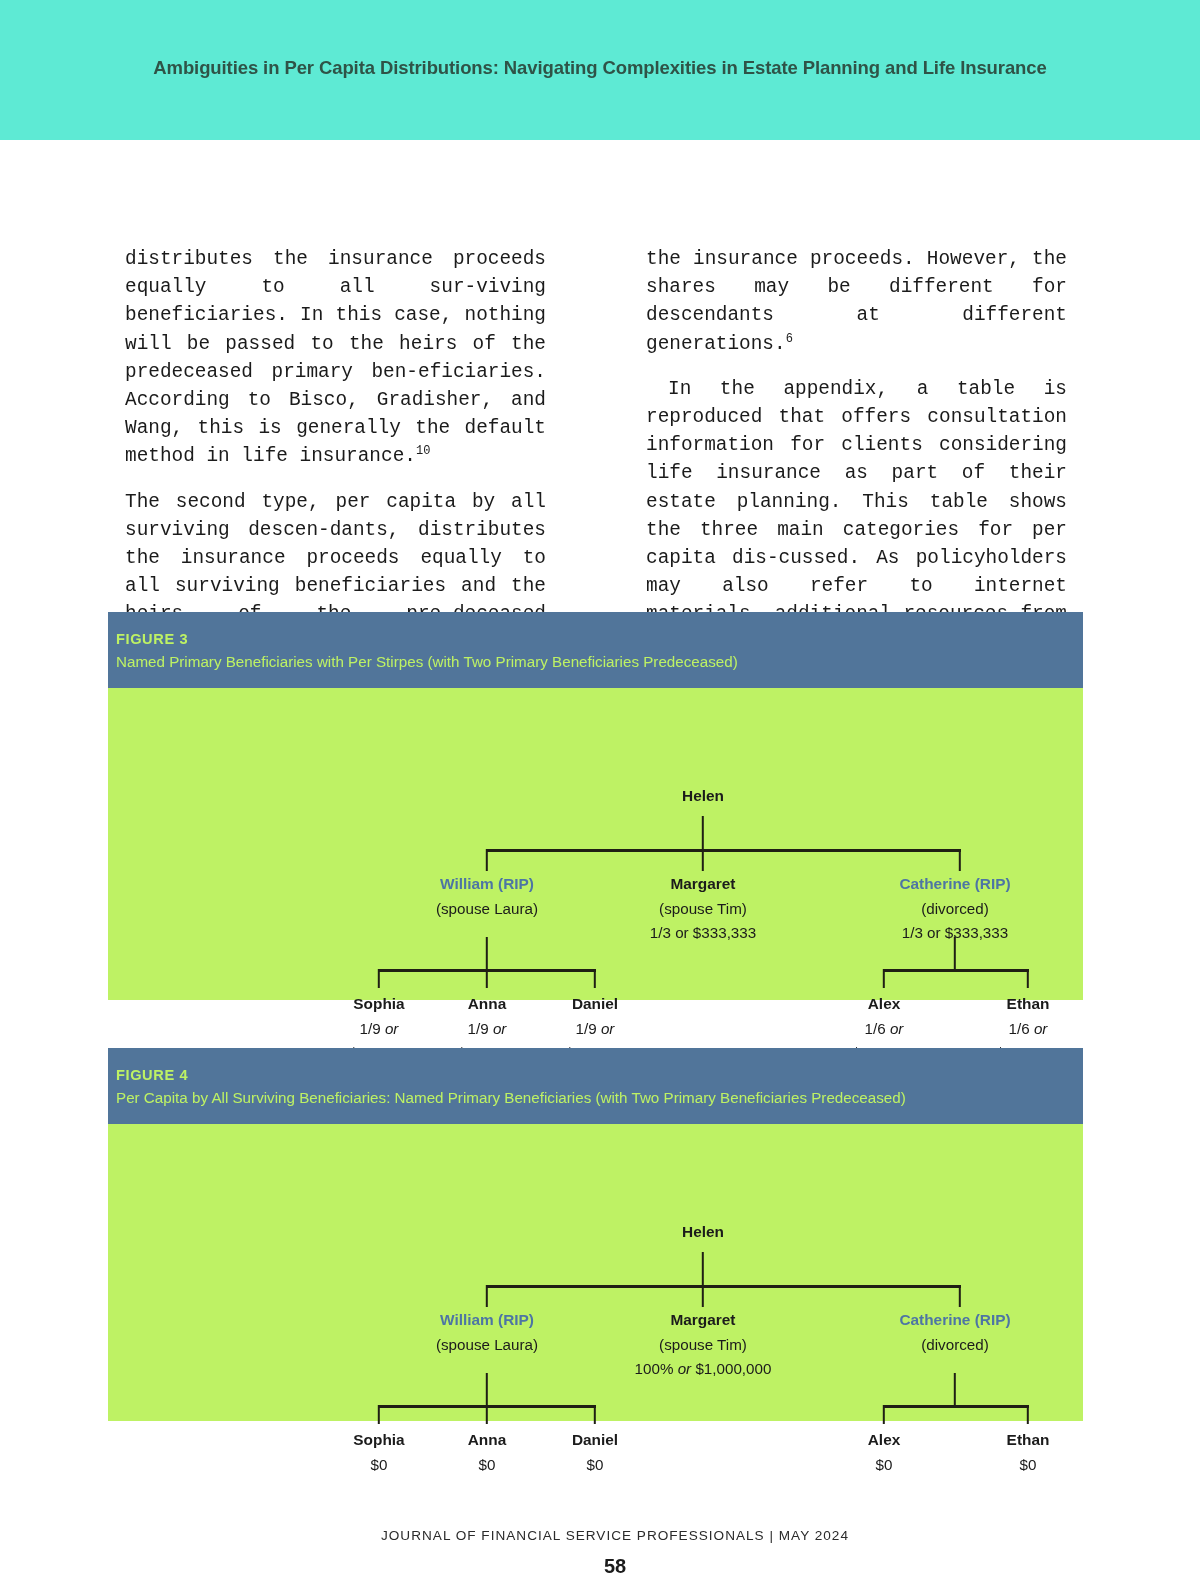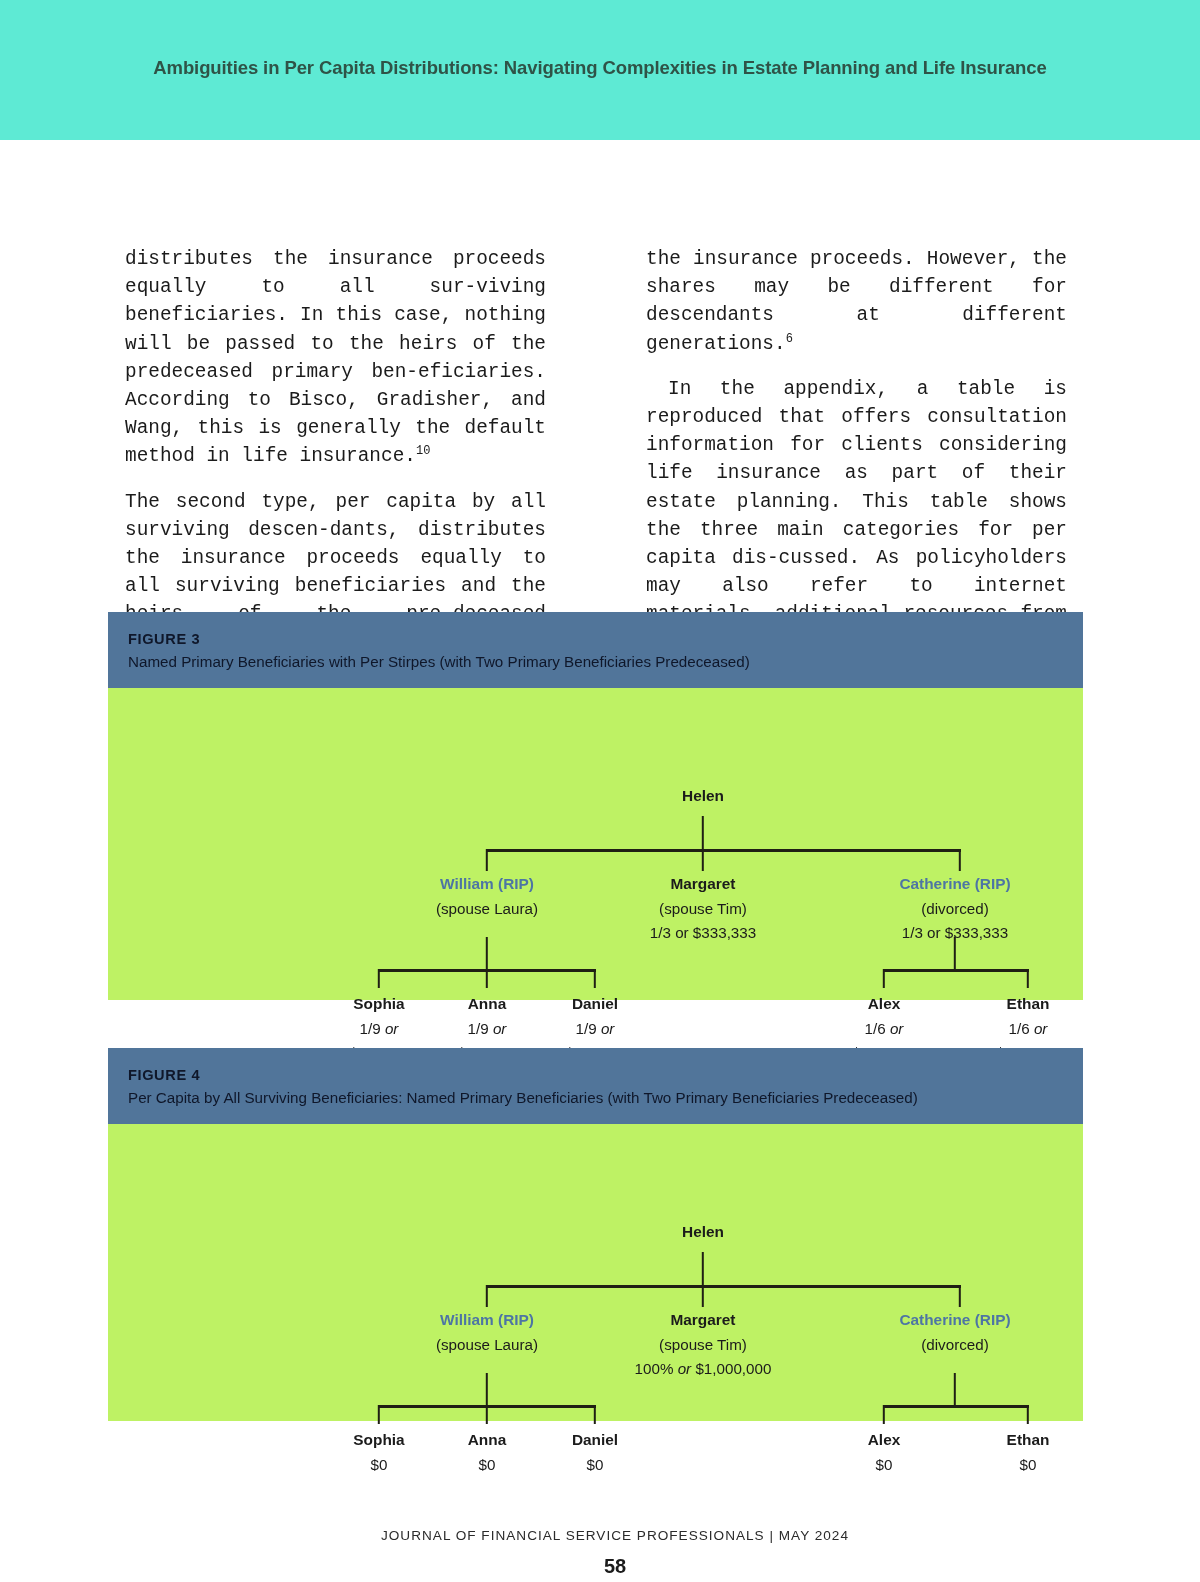--- a/index.html
+++ b/index.html
@@ -75,23 +75,23 @@
   }
 
   
   .figure {
     position: absolute;
     left: 108px;
     width: 975px;
   }
   .fig-header {
     background: #51759a;
-    color: #0f172a;
+    color: #bef264;
     box-sizing: border-box;
-    padding: 18px 20px 16px 20px;
+    padding: 18px 20px 16px 8px;
   }
   .fig-label {
     font-size: 14.6px;
     font-weight: bold;
     letter-spacing: 0.6px;
     line-height: 1.3;
   }
   .fig-caption {
     font-size: 15.2px;
     font-weight: normal;

